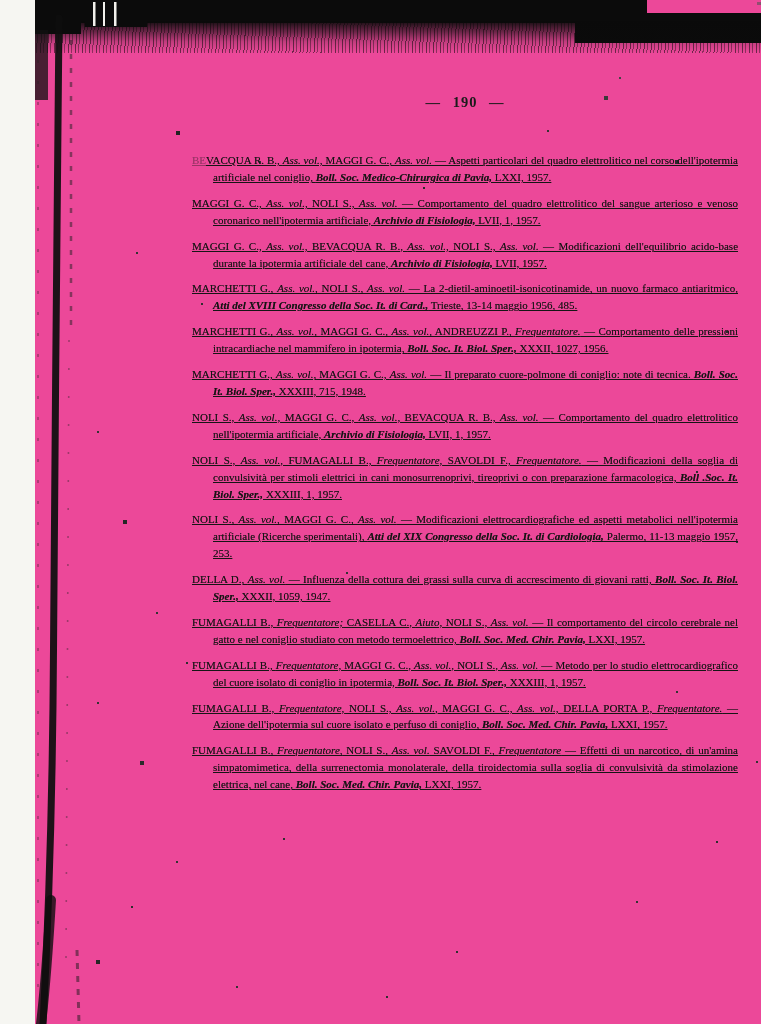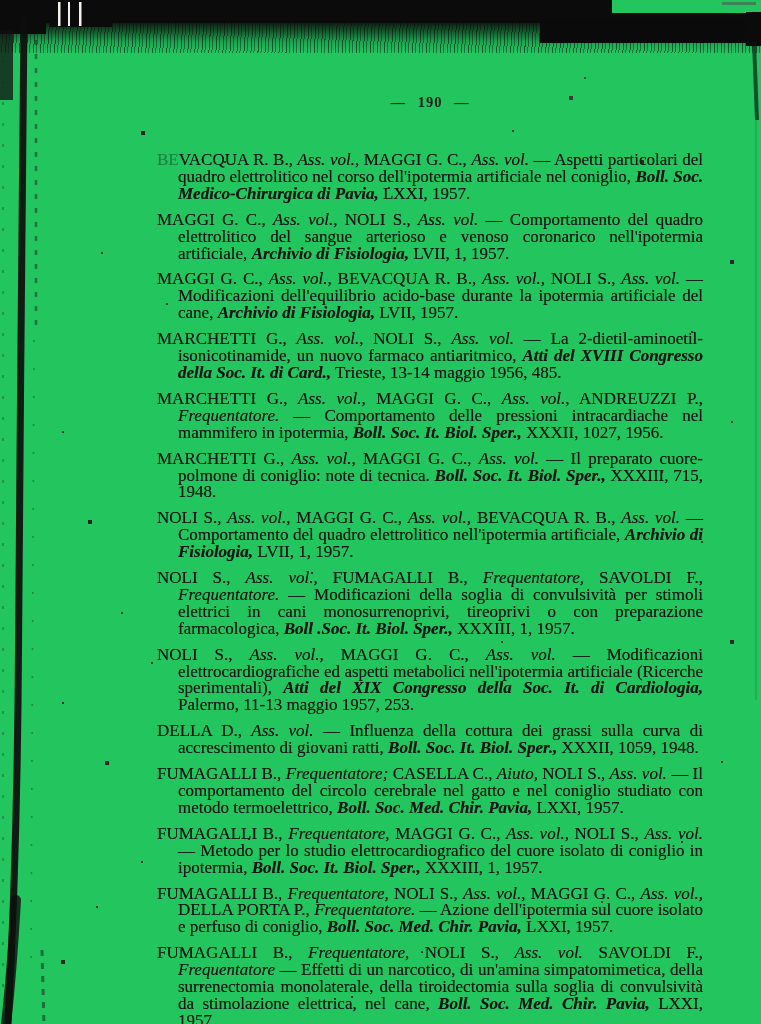--- a/index.html
+++ b/index.html
@@ -5,21 +5,22 @@
   html, body { margin: 0; padding: 0; }
   body {
     width: 761px; height: 1024px;
     background: #f6f6f2;
     overflow: hidden;
     position: relative;
     font-family: "Liberation Serif", serif;
   }
   .scan-page {
     position: absolute; inset: 0;
-    background: #22c55e;
+    background: #ec4899;
+    margin-left: 35px;
   }
   
   .top-band {
     position: absolute; left: 0; top: 0; width: 612px; height: 23px;
     background: #0b0b0b;
   }
   .top-band-right {
     position: absolute; left: 540px; top: 13px; width: 221px; height: 30px;
     background: #0b0b0b;
   }
@@ -60,28 +61,29 @@
     margin-top: 94px;
     text-align: center;
     font-size: 14.5px;
     font-weight: 700;
     letter-spacing: 1px;
     word-spacing: 7px;
     color: #1b1b1b;
   }
   .bibliography { margin-top: 41px; }
   .entry {
-    font-size: 17px;
+    font-size: 11px;
     line-height: 16.9px;
     margin: 0 0 9px 0;
     text-align: justify;
     padding-left: 21px;
     text-indent: -21px;
     color: #151515;
     text-shadow: 0 0 0.4px rgba(10,10,10,.55);
+    text-decoration: underline;
   }
   .seg-n  { font-style: normal; }
   .seg-i  { font-style: italic; }
   .seg-bi { font-style: italic; font-weight: 700; }
   .seg-f  { opacity: .38; }
 </style>
 </head>
 <body>
 
 <div class="scan-page">
@@ -116,21 +118,21 @@
     <div class="bibliography">
         <p class="entry"><span class="seg-f">BE</span><span class="seg-n">VACQUA R. B., </span><span class="seg-i">Ass. vol.,</span><span class="seg-n"> MAGGI G. C., </span><span class="seg-i">Ass. vol.</span><span class="seg-n"> — Aspetti particolari del quadro elettrolitico nel corso dell'ipotermia artificiale nel coniglio, </span><span class="seg-bi">Boll. Soc. Medico-Chirurgica di Pavia,</span><span class="seg-n"> LXXI, 1957.</span></p>
         <p class="entry"><span class="seg-n">MAGGI G. C., </span><span class="seg-i">Ass. vol.,</span><span class="seg-n"> NOLI S., </span><span class="seg-i">Ass. vol.</span><span class="seg-n"> — Comportamento del quadro elettrolitico del sangue arterioso e venoso coronarico nell'ipotermia artificiale, </span><span class="seg-bi">Archivio di Fisiologia,</span><span class="seg-n"> LVII, 1, 1957.</span></p>
         <p class="entry"><span class="seg-n">MAGGI G. C., </span><span class="seg-i">Ass. vol.,</span><span class="seg-n"> BEVACQUA R. B., </span><span class="seg-i">Ass. vol.,</span><span class="seg-n"> NOLI S., </span><span class="seg-i">Ass. vol.</span><span class="seg-n"> — Modificazioni dell'equilibrio acido-base durante la ipotermia artificiale del cane, </span><span class="seg-bi">Archivio di Fisiologia,</span><span class="seg-n"> LVII, 1957.</span></p>
         <p class="entry"><span class="seg-n">MARCHETTI G., </span><span class="seg-i">Ass. vol.,</span><span class="seg-n"> NOLI S., </span><span class="seg-i">Ass. vol.</span><span class="seg-n"> — La 2-dietil-aminoetil-isonicotinamide, un nuovo farmaco antiaritmico, </span><span class="seg-bi">Atti del XVIII Congresso della Soc. It. di Card.,</span><span class="seg-n"> Trieste, 13-14 maggio 1956, 485.</span></p>
         <p class="entry"><span class="seg-n">MARCHETTI G., </span><span class="seg-i">Ass. vol.,</span><span class="seg-n"> MAGGI G. C., </span><span class="seg-i">Ass. vol.,</span><span class="seg-n"> ANDREUZZI P., </span><span class="seg-i">Frequentatore.</span><span class="seg-n"> — Comportamento delle pressioni intracardiache nel mammifero in ipotermia, </span><span class="seg-bi">Boll. Soc. It. Biol. Sper.,</span><span class="seg-n"> XXXII, 1027, 1956.</span></p>
         <p class="entry"><span class="seg-n">MARCHETTI G., </span><span class="seg-i">Ass. vol.,</span><span class="seg-n"> MAGGI G. C., </span><span class="seg-i">Ass. vol.</span><span class="seg-n"> — Il preparato cuore-polmone di coniglio: note di tecnica. </span><span class="seg-bi">Boll. Soc. It. Biol. Sper.,</span><span class="seg-n"> XXXIII, 715, 1948.</span></p>
         <p class="entry"><span class="seg-n">NOLI S., </span><span class="seg-i">Ass. vol.,</span><span class="seg-n"> MAGGI G. C., </span><span class="seg-i">Ass. vol.,</span><span class="seg-n"> BEVACQUA R. B., </span><span class="seg-i">Ass. vol.</span><span class="seg-n"> — Comportamento del quadro elettrolitico nell'ipotermia artificiale, </span><span class="seg-bi">Archivio di Fisiologia,</span><span class="seg-n"> LVII, 1, 1957.</span></p>
         <p class="entry"><span class="seg-n">NOLI S., </span><span class="seg-i">Ass. vol.,</span><span class="seg-n"> FUMAGALLI B., </span><span class="seg-i">Frequentatore,</span><span class="seg-n"> SAVOLDI F., </span><span class="seg-i">Frequentatore.</span><span class="seg-n"> — Modificazioni della soglia di convulsività per stimoli elettrici in cani monosurrenoprivi, tireoprivi o con preparazione farmacologica, </span><span class="seg-bi">Boll .Soc. It. Biol. Sper.,</span><span class="seg-n"> XXXIII, 1, 1957.</span></p>
         <p class="entry"><span class="seg-n">NOLI S., </span><span class="seg-i">Ass. vol.,</span><span class="seg-n"> MAGGI G. C., </span><span class="seg-i">Ass. vol.</span><span class="seg-n"> — Modificazioni elettrocardiografiche ed aspetti metabolici nell'ipotermia artificiale (Ricerche sperimentali), </span><span class="seg-bi">Atti del XIX Congresso della Soc. It. di Cardiologia,</span><span class="seg-n"> Palermo, 11-13 maggio 1957, 253.</span></p>
-        <p class="entry"><span class="seg-n">DELLA D., </span><span class="seg-i">Ass. vol.</span><span class="seg-n"> — Influenza della cottura dei grassi sulla curva di accrescimento di giovani ratti, </span><span class="seg-bi">Boll. Soc. It. Biol. Sper.,</span><span class="seg-n"> XXXII, 1059, 1948.</span></p>
+        <p class="entry"><span class="seg-n">DELLA D., </span><span class="seg-i">Ass. vol.</span><span class="seg-n"> — Influenza della cottura dei grassi sulla curva di accrescimento di giovani ratti, </span><span class="seg-bi">Boll. Soc. It. Biol. Sper.,</span><span class="seg-n"> XXXII, 1059, 1947.</span></p>
         <p class="entry"><span class="seg-n">FUMAGALLI B., </span><span class="seg-i">Frequentatore;</span><span class="seg-n"> CASELLA C., </span><span class="seg-i">Aiuto,</span><span class="seg-n"> NOLI S., </span><span class="seg-i">Ass. vol.</span><span class="seg-n"> — Il comportamento del circolo cerebrale nel gatto e nel coniglio studiato con metodo termoelettrico, </span><span class="seg-bi">Boll. Soc. Med. Chir. Pavia,</span><span class="seg-n"> LXXI, 1957.</span></p>
         <p class="entry"><span class="seg-n">FUMAGALLI B., </span><span class="seg-i">Frequentatore,</span><span class="seg-n"> MAGGI G. C., </span><span class="seg-i">Ass. vol.,</span><span class="seg-n"> NOLI S., </span><span class="seg-i">Ass. vol.</span><span class="seg-n"> — Metodo per lo studio elettrocardiografico del cuore isolato di coniglio in ipotermia, </span><span class="seg-bi">Boll. Soc. It. Biol. Sper.,</span><span class="seg-n"> XXXIII, 1, 1957.</span></p>
         <p class="entry"><span class="seg-n">FUMAGALLI B., </span><span class="seg-i">Frequentatore,</span><span class="seg-n"> NOLI S., </span><span class="seg-i">Ass. vol.,</span><span class="seg-n"> MAGGI G. C., </span><span class="seg-i">Ass. vol.,</span><span class="seg-n"> DELLA PORTA P., </span><span class="seg-i">Frequentatore.</span><span class="seg-n"> — Azione dell'ipotermia sul cuore isolato e perfuso di coniglio, </span><span class="seg-bi">Boll. Soc. Med. Chir. Pavia,</span><span class="seg-n"> LXXI, 1957.</span></p>
         <p class="entry"><span class="seg-n">FUMAGALLI B., </span><span class="seg-i">Frequentatore,</span><span class="seg-n"> NOLI S., </span><span class="seg-i">Ass. vol.</span><span class="seg-n"> SAVOLDI F., </span><span class="seg-i">Frequentatore</span><span class="seg-n"> — Effetti di un narcotico, di un'amina simpatomimetica, della surrenectomia monolaterale, della tiroidectomia sulla soglia di convulsività da stimolazione elettrica, nel cane, </span><span class="seg-bi">Boll. Soc. Med. Chir. Pavia,</span><span class="seg-n"> LXXI, 1957.</span></p>
       </div>
   </div>
 
 </div>
 
 </body></html>

